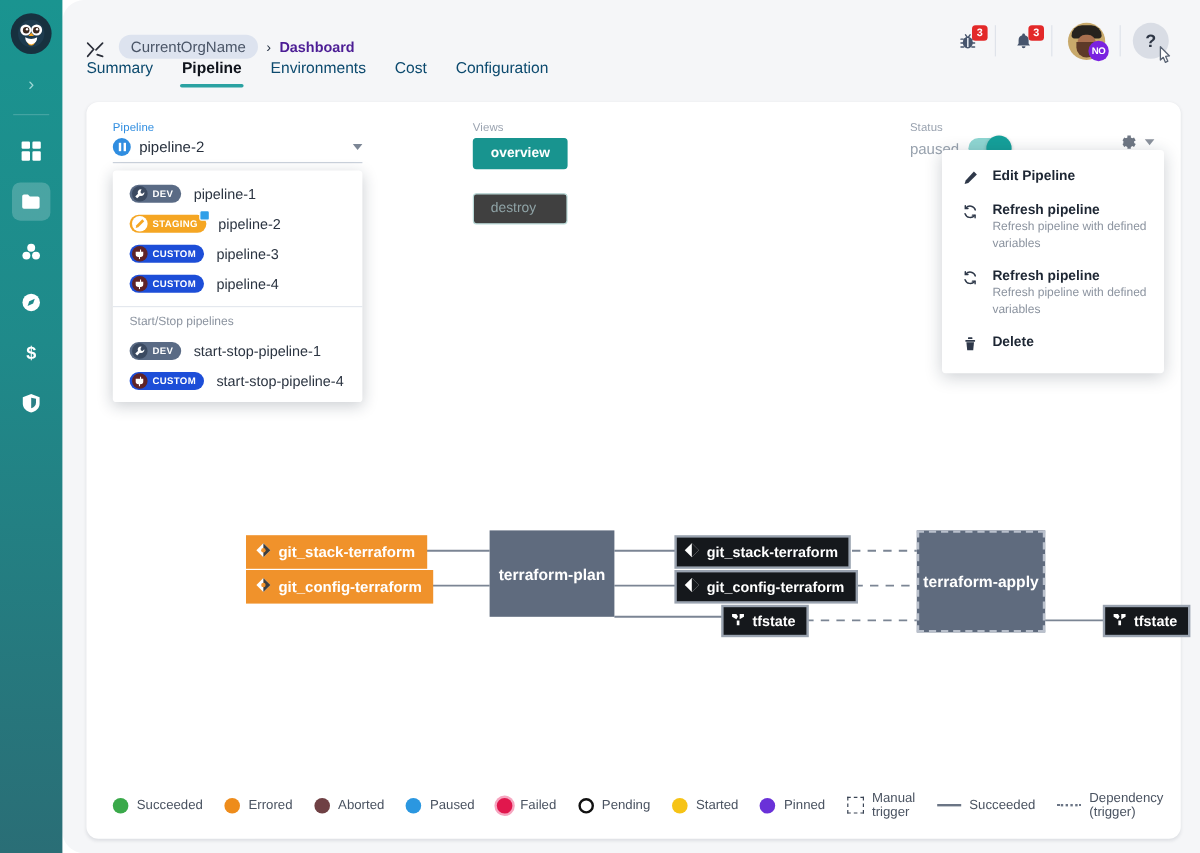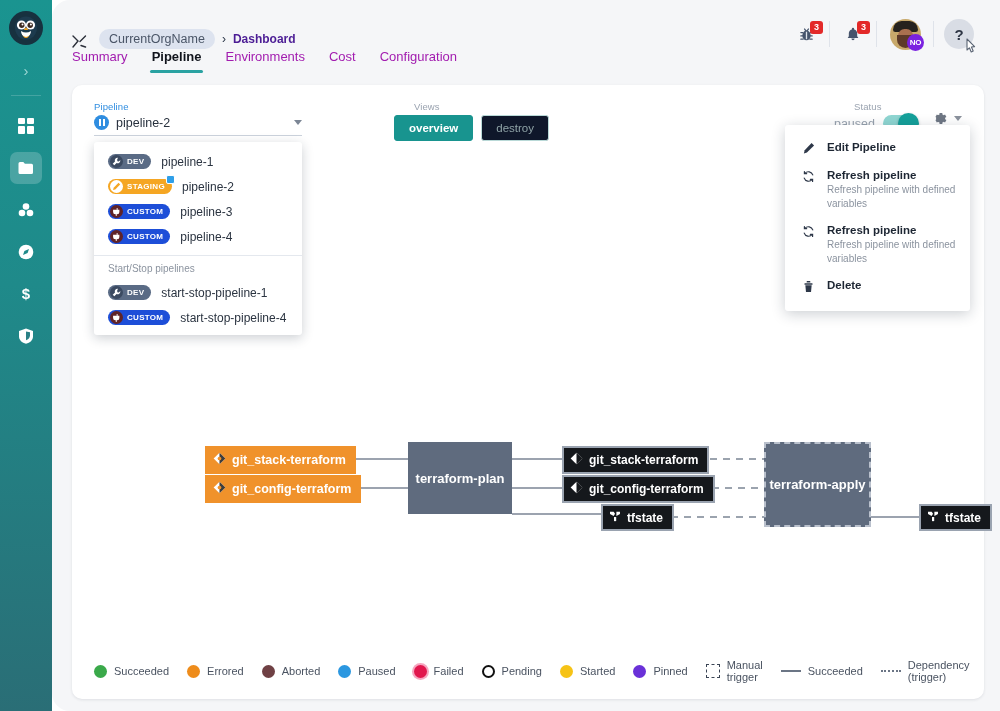--- a/index.html
+++ b/index.html
@@ -80,55 +80,55 @@
   .help-wrap { width: 50px; display:flex; justify-content:center; position: relative; }
   .help-btn {
     width: 30px; height: 30px; border-radius: 50%; background: #d9dde5; color: #2e3645;
     display: flex; align-items: center; justify-content: center; font-size: 15px; font-weight: bold;
     cursor: pointer;
   }
   .cursor-ico { position: absolute; left: 28px; top: 18px; pointer-events: none; }
 
   
   .tabs { display: flex; gap: 24px; padding: 0 20px; height: 34px; align-items: flex-start; }
-  .tab { font-size: 13px; color: #a21caf; cursor: pointer; padding-bottom: 9px; position: relative; }
+  .tab { font-size: 13px; color: #0c4a6e; cursor: pointer; padding-bottom: 9px; position: relative; }
   .tab.active { color: #10141c; font-weight: bold; }
   .tab.active:after {
     content: ""; position: absolute; left: -2px; right: -2px; bottom: 0; height: 3px;
     background: #2aa2a2; border-radius: 2px;
   }
 
   
   .card {
     position: absolute; left: 20px; top: 85px; right: 16px; bottom: 12px;
     background: #fff; border-radius: 10px; box-shadow: 0 1px 3px rgba(20,30,50,.10);
   }
 
   
   .controls { position: relative; padding: 16px 20px 0 22px; display: flex; align-items: flex-start; }
   .field-label { font-size: 9.5px; color: #2f8de0; margin-bottom: 3px; letter-spacing: .1px; }
-  .field-label.muted { color: #9aa3b0; margin-left: 20px; }
+  .field-label.muted { color: #9aa3b0; }
   .select-box { width: 208px; position: relative; }
   .select-ctl {
     display: flex; align-items: center; gap: 7px; border-bottom: 1px solid #cbd2dc;
     padding-bottom: 5px; cursor: pointer;
   }
   .pause-ico {
     width: 15px; height: 15px; border-radius: 50%; background: #2f8de0;
     display: flex; align-items: center; justify-content: center; gap: 2px; flex: none;
   }
   .pause-ico i { width: 2px; height: 7px; background: #fff; display: block; }
   .select-val { font-size: 12.5px; color: #27303d; flex: 1; }
   .caret { width: 0; height: 0; border-left: 4.5px solid transparent; border-right: 4.5px solid transparent; border-top: 5px solid #7c8695; }
 
   .views-block { margin-left: 92px; }
-  .view-btns { display: flex; gap: 8px; }
+  .view-btns { display: flex; gap: 20px; flex-direction: column; }
   .vbtn {
     font-size: 11.5px; padding: 6px 14px; border-radius: 3px; cursor: pointer;
-    border: 1px solid #18948f; color: #18948f; background: #0f172a; font-weight: bold;
+    border: 1px solid #18948f; color: #18948f; background: #404040; font-weight: bold;
   }
   .vbtn.solid { background: #18948f; color: #fff; }
   .vbtn.ghost { border-color: #b9d9d7; color: #8fa3a6; font-weight: normal; }
 
   .status-block { margin-left: 285px; }
   .status-row { display: flex; align-items: center; gap: 8px; }
   .status-text { font-size: 12.5px; color: #98a2ae; }
   .toggle {
     width: 34px; height: 17px; border-radius: 9px; background: #8fd6d2; position: relative; cursor: pointer;
   }

